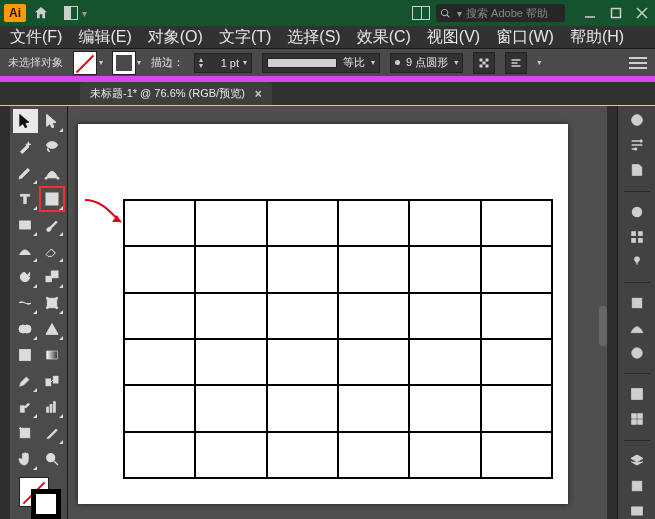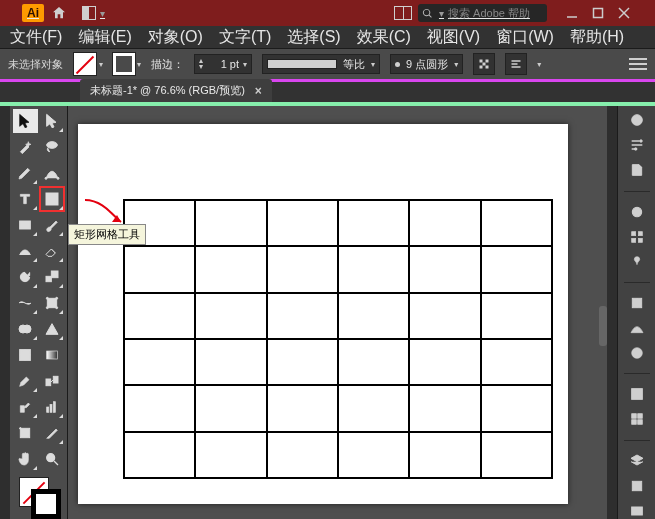--- a/index.html
+++ b/index.html
@@ -7,26 +7,25 @@
   body {
     background: #323232;
     font-family: "Microsoft YaHei", Arial, sans-serif;
     font-size: 12px;
     color: #e8e8e8;
   }
 
   
   .titlebar {
     height: 26px;
-    background: #7f1d1d;
+    background: #14532d;
     display: flex;
     align-items: center;
-    padding: 0 22px;
+    padding: 0 4px;
     gap: 6px;
-    text-decoration: underline;
   }
   .app-logo {
     width: 22px; height: 18px;
     background: #ff9a00;
     color: #2d1100;
     font-weight: bold;
     font-size: 12px;
     text-align: center;
     line-height: 18px;
     border-radius: 2px;
@@ -57,21 +56,21 @@
     padding:0 4px;
     gap:4px;
   }
   .menu-item { padding:2px 6px; color:#e5e5e5; font-size:16px; }
 
   
   .controlbar {
     height: 34px;
     background: #4a4a4a;
     border-top:1px solid #1b1b1b;
-    border-bottom:3px solid #d946ef;
+    border-bottom:6px solid #d946ef;
     display:flex;
     align-items:center;
     padding:0 8px;
     gap:10px;
     font-size:11px;
     color:#e5e5e5;
   }
   .sel-status { color:#d8d8d8; }
   .swatch-fill {
     width:24px;height:24px;background:#fff;position:relative;border:1px solid #222;
@@ -85,21 +84,21 @@
   }
   .ctl-field input{background:transparent;border:none;color:#e5e5e5;font-size:11px;width:32px;text-align:right;outline:none;font-family:inherit;}
   .stroke-profile{width:70px;height:10px;background:#cfcfcf;border:1px solid #222;}
   .dot{width:5px;height:5px;border-radius:50%;background:#cfcfcf;}
   .ctl-iconbtn{width:22px;height:22px;border:1px solid #222;background:#323232;display:flex;align-items:center;justify-content:center;}
   .ctl-iconbtn svg{width:12px;height:12px;fill:#cfcfcf;}
   .hamburger{width:18px;display:flex;flex-direction:column;gap:3px;}
   .hamburger span{height:2px;background:#cfcfcf;}
 
   
-  .tabrow{height:24px;background:#323232;display:flex;align-items:flex-end;padding-left:80px;border-bottom:4px solid #86efac;}
+  .tabrow{height:24px;background:#323232;display:flex;align-items:flex-end;padding-left:80px;border-bottom:1px solid #86efac;}
   .doc-tab{display:flex;align-items:center;gap:10px;background:#3e3e3e;padding:4px 10px;font-size:11px;color:#e8e8e8;border-top-left-radius:3px;border-top-right-radius:3px;}
   .tab-close{font-size:12px;color:#ccc;font-weight:bold;}
 
   
   .main {
     position:absolute;
     top:106px; 
     bottom:0; left:0; right:0;
     display:flex;
     background:#323232;
@@ -528,21 +527,20 @@
           <div></div>
           <div></div>
       </div>
     </div>
     <div class="annot-arrow">
       <svg viewBox="0 0 42 30">
           <path d="M2 2 C 20 2 30 18 38 24" fill="none" stroke="#e3000f" stroke-width="2"></path>
           <path d="M38 24 l-9 0 l5 -7 z" fill="#e3000f"></path>
         </svg>
     </div>
-    <div class="tooltip">矩形网格工具</div>
     <div class="scrollthumb"></div>
   </div>
 
   <div class="panel-strip"></div>
   <div class="rightpanel">
     <div class="rp-icon">
         <svg viewBox="0 0 24 24" fill="none" stroke-width="1.4">
           <circle cx="12" cy="12" r="8"></circle>
           <circle cx="12" cy="7" r="1.2" fill="#cfcfcf"></circle>
           <circle cx="7" cy="12" r="1.2" fill="#cfcfcf"></circle>

